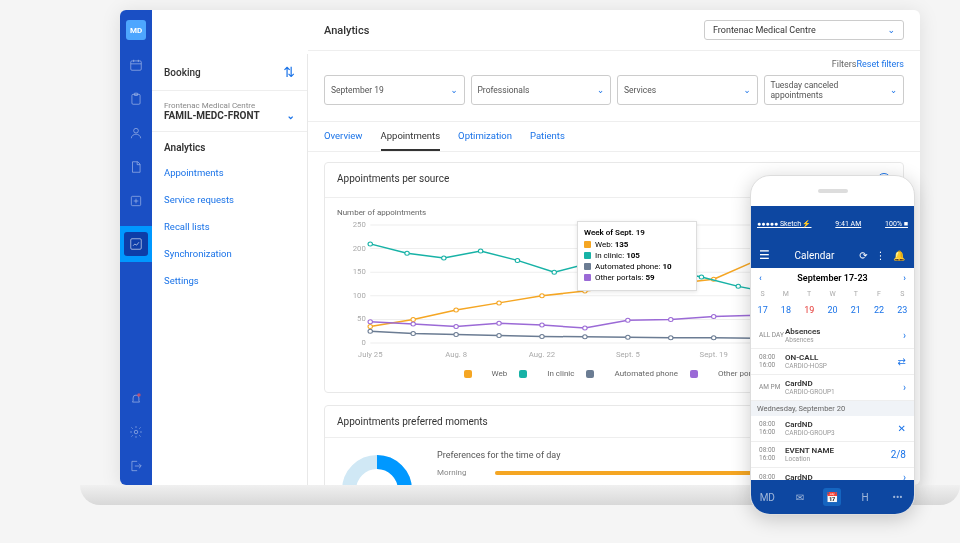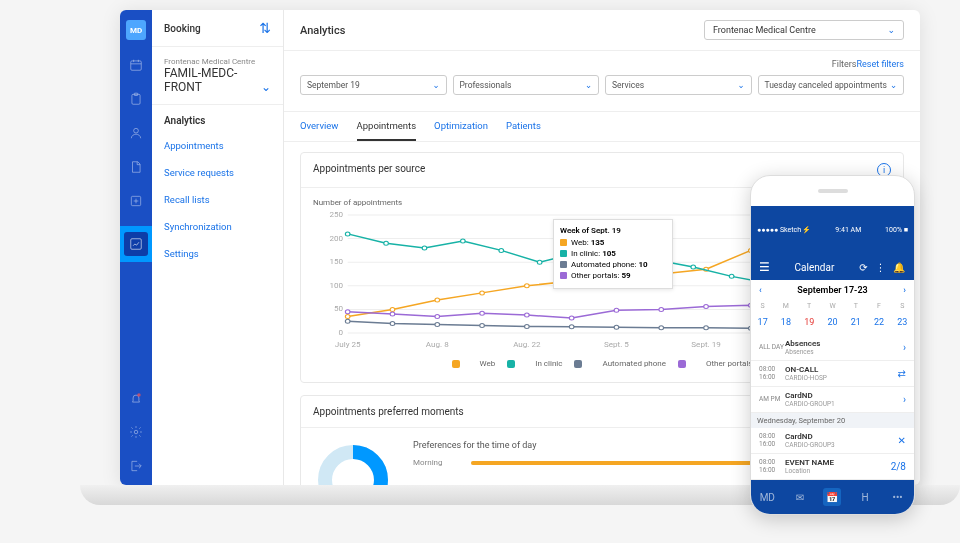--- a/index.html
+++ b/index.html
@@ -9,26 +9,26 @@
 .laptop-base { position: absolute; top: 485px; left: 80px; width: 880px; height: 20px; background: linear-gradient(#f0f0f0, #d8d8d8); border-radius: 0 0 40px 40px; }
 
 .rail { width: 32px; background: #1a4fc4; display: flex; flex-direction: column; align-items: center; padding: 10px 0; gap: 16px; }
 .rail .logo { width: 20px; height: 20px; background: #4da6ff; border-radius: 3px; color: white; font-size: 8px; font-weight: bold; display: flex; align-items: center; justify-content: center; }
 .rail .ico { width: 18px; height: 18px; display: flex; align-items: center; justify-content: center; opacity: 0.7; }
 .rail .ico.active { background: #0d3da8; border-radius: 3px; opacity: 1; padding: 3px; width: 24px; height: 24px; }
 .rail .ico svg { stroke: white; fill: none; }
 .rail .spacer { flex: 1; }
 .rail .highlight { background: #0098ff; width: 32px; padding: 6px 0; display: flex; justify-content: center; }
 
-.subnav { width: 132px; border-right: 1px solid #e8e8e8; padding: 10px 0; font-size: 10px; }
+.subnav { width: 156px; border-right: 1px solid #e8e8e8; padding: 10px 0; font-size: 10px; margin-top: 44px; }
 .subnav-head { display: flex; align-items: center; justify-content: space-between; padding: 0 12px 10px; color: #333; font-weight: 500; border-bottom: 1px solid #eee; }
 .subnav-head .filter-ico { color: #1a73e8; font-size: 14px; }
 .loc { padding: 10px 12px; border-bottom: 1px solid #eee; }
 .loc .l1 { font-size: 8px; color: #888; }
-.loc .l2 { font-size: 12px; color: #333; font-weight: 400; display: flex; justify-content: space-between; align-items: flex-end; }
+.loc .l2 { font-size: 10px; color: #333; font-weight: 700; display: flex; justify-content: space-between; align-items: flex-end; }
 .sec-title { padding: 10px 12px 6px; font-size: 10px; font-weight: 600; color: #333; }
 .nav-item { padding: 8px 12px; color: #1a73e8; font-size: 9.5px; cursor: pointer; }
 
 .main { flex: 1; display: flex; flex-direction: column; overflow: hidden; }
 .titlebar { display: flex; justify-content: space-between; align-items: center; padding: 10px 16px; border-bottom: 1px solid #eee; }
 .titlebar h1 { font-size: 11px; font-weight: 500; color: #333; }
 .selector { border: 1px solid #ccc; border-radius: 3px; padding: 4px 8px; font-size: 9px; color: #333; width: 200px; display: flex; justify-content: space-between; align-items: center; }
 .chev { color: #1a73e8; }
 
 .filters { padding: 8px 16px 0; border-bottom: 1px solid #eee; }
@@ -48,21 +48,21 @@
 
 .chart-area { padding: 10px 12px; }
 .chart-title { font-size: 8px; color: #666; margin-bottom: 4px; }
 .chart { position: relative; height: 140px; }
 .chart svg { width: 100%; height: 100%; }
 .axis-label { font-size: 7px; fill: #aaa; }
 .grid-line { stroke: #eee; stroke-width: 1; }
 .series { fill: none; stroke-width: 1.5; }
 .pt { stroke-width: 1; fill: white; }
 
-.tooltip { position: absolute; top: 8px; left: 240px; background: white; border: 1px solid #ddd; padding: 6px; font-size: 8px; width: 120px; box-shadow: 0 1px 4px rgba(0,0,0,0.1); }
+.tooltip { position: absolute; top: 0; left: 240px; background: white; border: 1px solid #ddd; padding: 6px; font-size: 8px; width: 120px; box-shadow: 0 1px 4px rgba(0,0,0,0.1); }
 .tooltip .tt-title { font-weight: 600; margin-bottom: 3px; }
 .tooltip .tt-row { display: flex; align-items: center; gap: 4px; margin-bottom: 2px; }
 .tt-sw { width: 7px; height: 7px; border-radius: 1px; }
 
 .legend { display: flex; gap: 12px; justify-content: center; padding: 8px 0 4px; font-size: 8px; color: #666; }
 .leg-item { display: flex; align-items: center; gap: 20px; }
 .leg-sw { width: 8px; height: 8px; border-radius: 2px; }
 
 .card2-body { display: flex; padding: 12px; gap: 20px; }
 .donut { width: 80px; height: 80px; }
@@ -70,21 +70,21 @@
 .prefs-title { margin-bottom: 8px; font-size: 9px; }
 .bar-row { display: flex; align-items: center; gap: 8px; font-size: 8px; color: #888; margin-bottom: 4px; }
 .bar-label { width: 50px; }
 .bar-track { flex: 1; height: 4px; background: #e8e8e8; border-radius: 2px; overflow: hidden; }
 .bar-fill { height: 100%; background: #f5a623; }
 
 
 .phone { position: absolute; top: 175px; right: 45px; width: 165px; height: 340px; background: white; border-radius: 20px; box-shadow: 0 4px 20px rgba(0,0,0,0.2); border: 1px solid #ddd; overflow: hidden; }
 .phone-top { height: 30px; display: flex; justify-content: center; align-items: center; }
 .speaker { width: 30px; height: 4px; background: #ddd; border-radius: 2px; }
-.phone-status { background: #0d47a1; color: white; font-size: 7px; padding: 20px 6px; display: flex; justify-content: space-between; }
+.phone-status { background: #0d47a1; color: white; font-size: 7px; padding: 14px 6px; display: flex; justify-content: space-between; text-decoration: underline; }
 .phone-nav { background: #0d47a1; color: white; padding: 6px 8px; display: flex; align-items: center; justify-content: space-between; font-size: 10px; }
 .phone-nav .ham { font-size: 12px; }
 .phone-nav .right { display: flex; gap: 8px; font-size: 10px; }
 .phone-dates { background: white; }
 .phone-dates-title { font-size: 9px; font-weight: 600; text-align: center; padding: 5px 0; display: flex; justify-content: space-between; align-items: center; }
 .phone-dates-title .arr { color: #1a73e8; padding: 0 8px; }
 .dow { display: flex; font-size: 7px; color: #aaa; text-align: center; }
 .dow span, .dnum span { flex: 1; padding: 2px 0; }
 .dnum { display: flex; font-size: 9px; color: #1a73e8; text-align: center; padding: 3px 0 6px; }
 .dnum .today { color: #e53935; }

